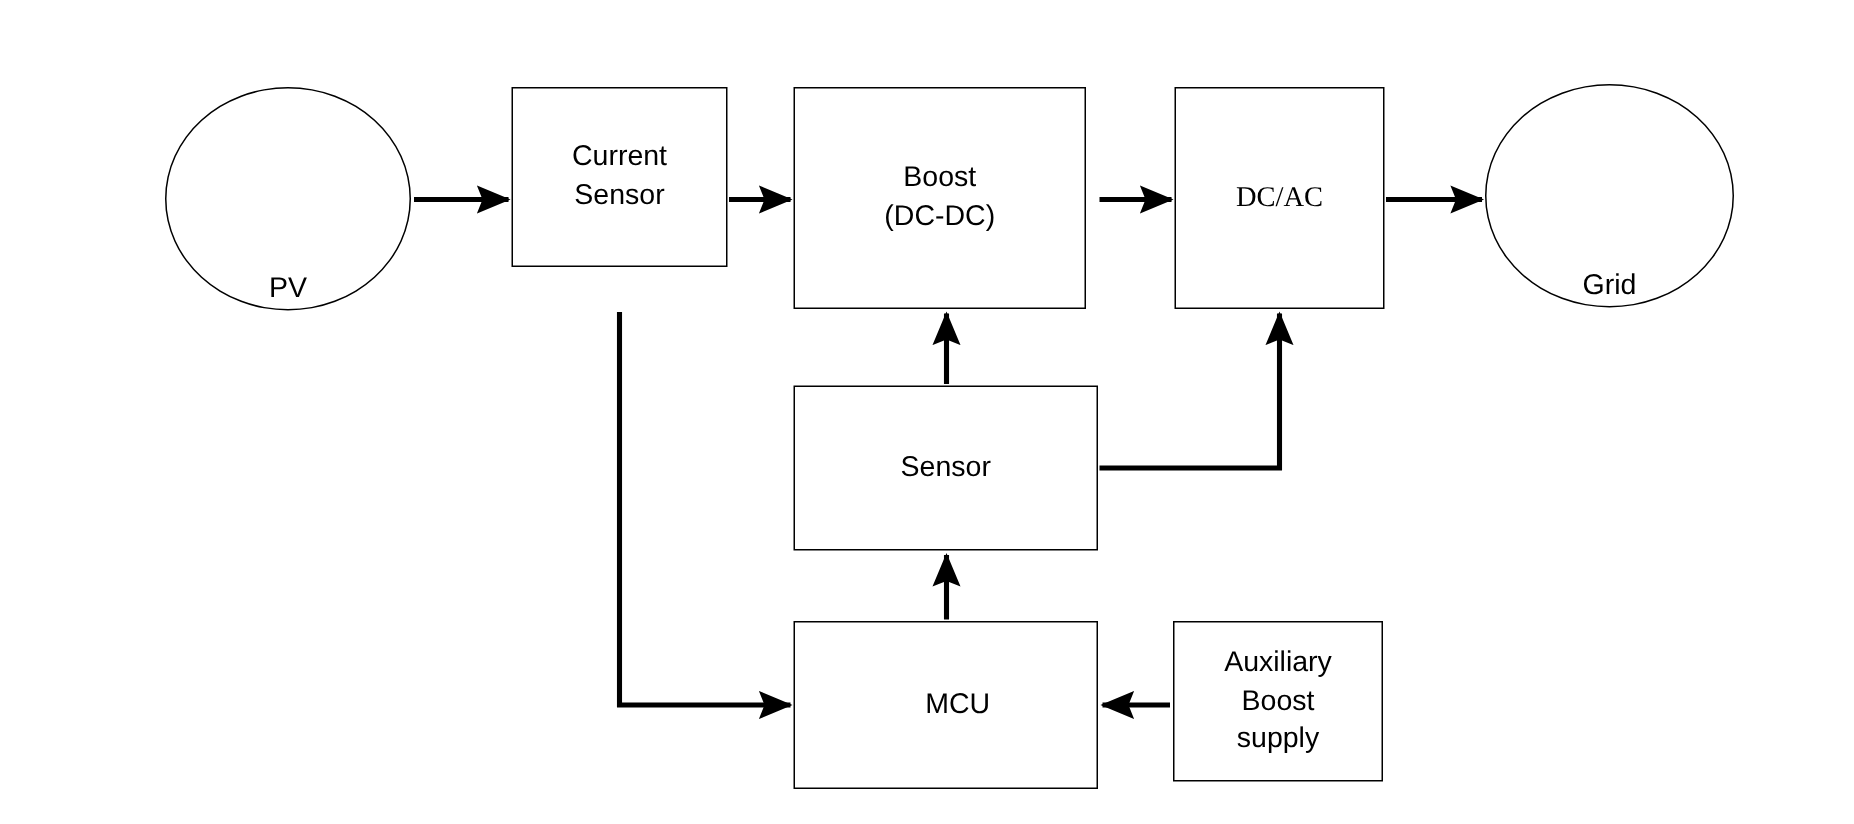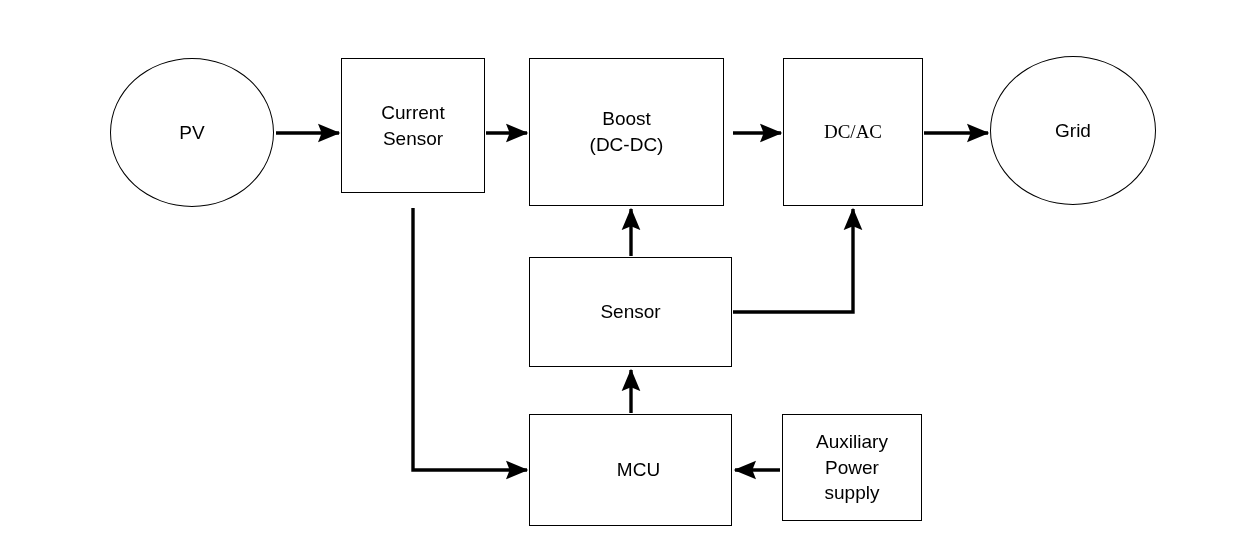--- a/index.html
+++ b/index.html
@@ -39,20 +39,21 @@
     line-height: 1.35;
     background: #ffffff;
     z-index: 2;
   }
   .node.rect {
     border: 1.2px solid #000000;
   }
   .node.ellipse {
     border: 1.2px solid #000000;
     border-radius: 50%;
+    align-items: flex-end;
   }
   .node-label {
     display: block;
     white-space: pre-line;
     padding: 0 4px;
   }
 </style>
 </head>
 <body>
 
@@ -74,21 +75,21 @@
         <polyline points="733,312 853,312 853,209" fill="none" marker-end="url(#arrowhead)"></polyline>
         <polyline points="631,413 631,370" fill="none" marker-end="url(#arrowhead)"></polyline>
         <polyline points="780,470 735,470" fill="none" marker-end="url(#arrowhead)"></polyline>
       </g>
   </svg>
 
   <div class="node ellipse" style="left:110px; top:58px; width:164px; height:149px;">
     <span class="node-label">PV</span>
   </div>
 
-  <div class="node rect" style="left:341px; top:58px; width:144px; height:135px;justify-content:center;">
+  <div class="node rect" style="left:341px; top:58px; width:144px; height:120px;justify-content:center;">
     <span class="node-label">Current
 Sensor</span>
   </div>
 
   <div class="node rect" style="left:529px; top:58px; width:195px; height:148px;">
     <span class="node-label">Boost
 (DC-DC)</span>
   </div>
 
   <div class="node rect" style="left:783px; top:58px; width:140px; height:148px;font-family:Liberation Serif, serif;">
@@ -102,17 +103,17 @@
   <div class="node rect" style="left:529px; top:257px; width:203px; height:110px;">
     <span class="node-label">Sensor</span>
   </div>
 
   <div class="node rect" style="left:529px; top:414px; width:203px; height:112px;padding-left:16px;">
     <span class="node-label">MCU</span>
   </div>
 
   <div class="node rect" style="left:782px; top:414px; width:140px; height:107px;">
     <span class="node-label">Auxiliary
-Power
+Boost
 supply</span>
   </div>
 
 </div>
 
 </body></html>

